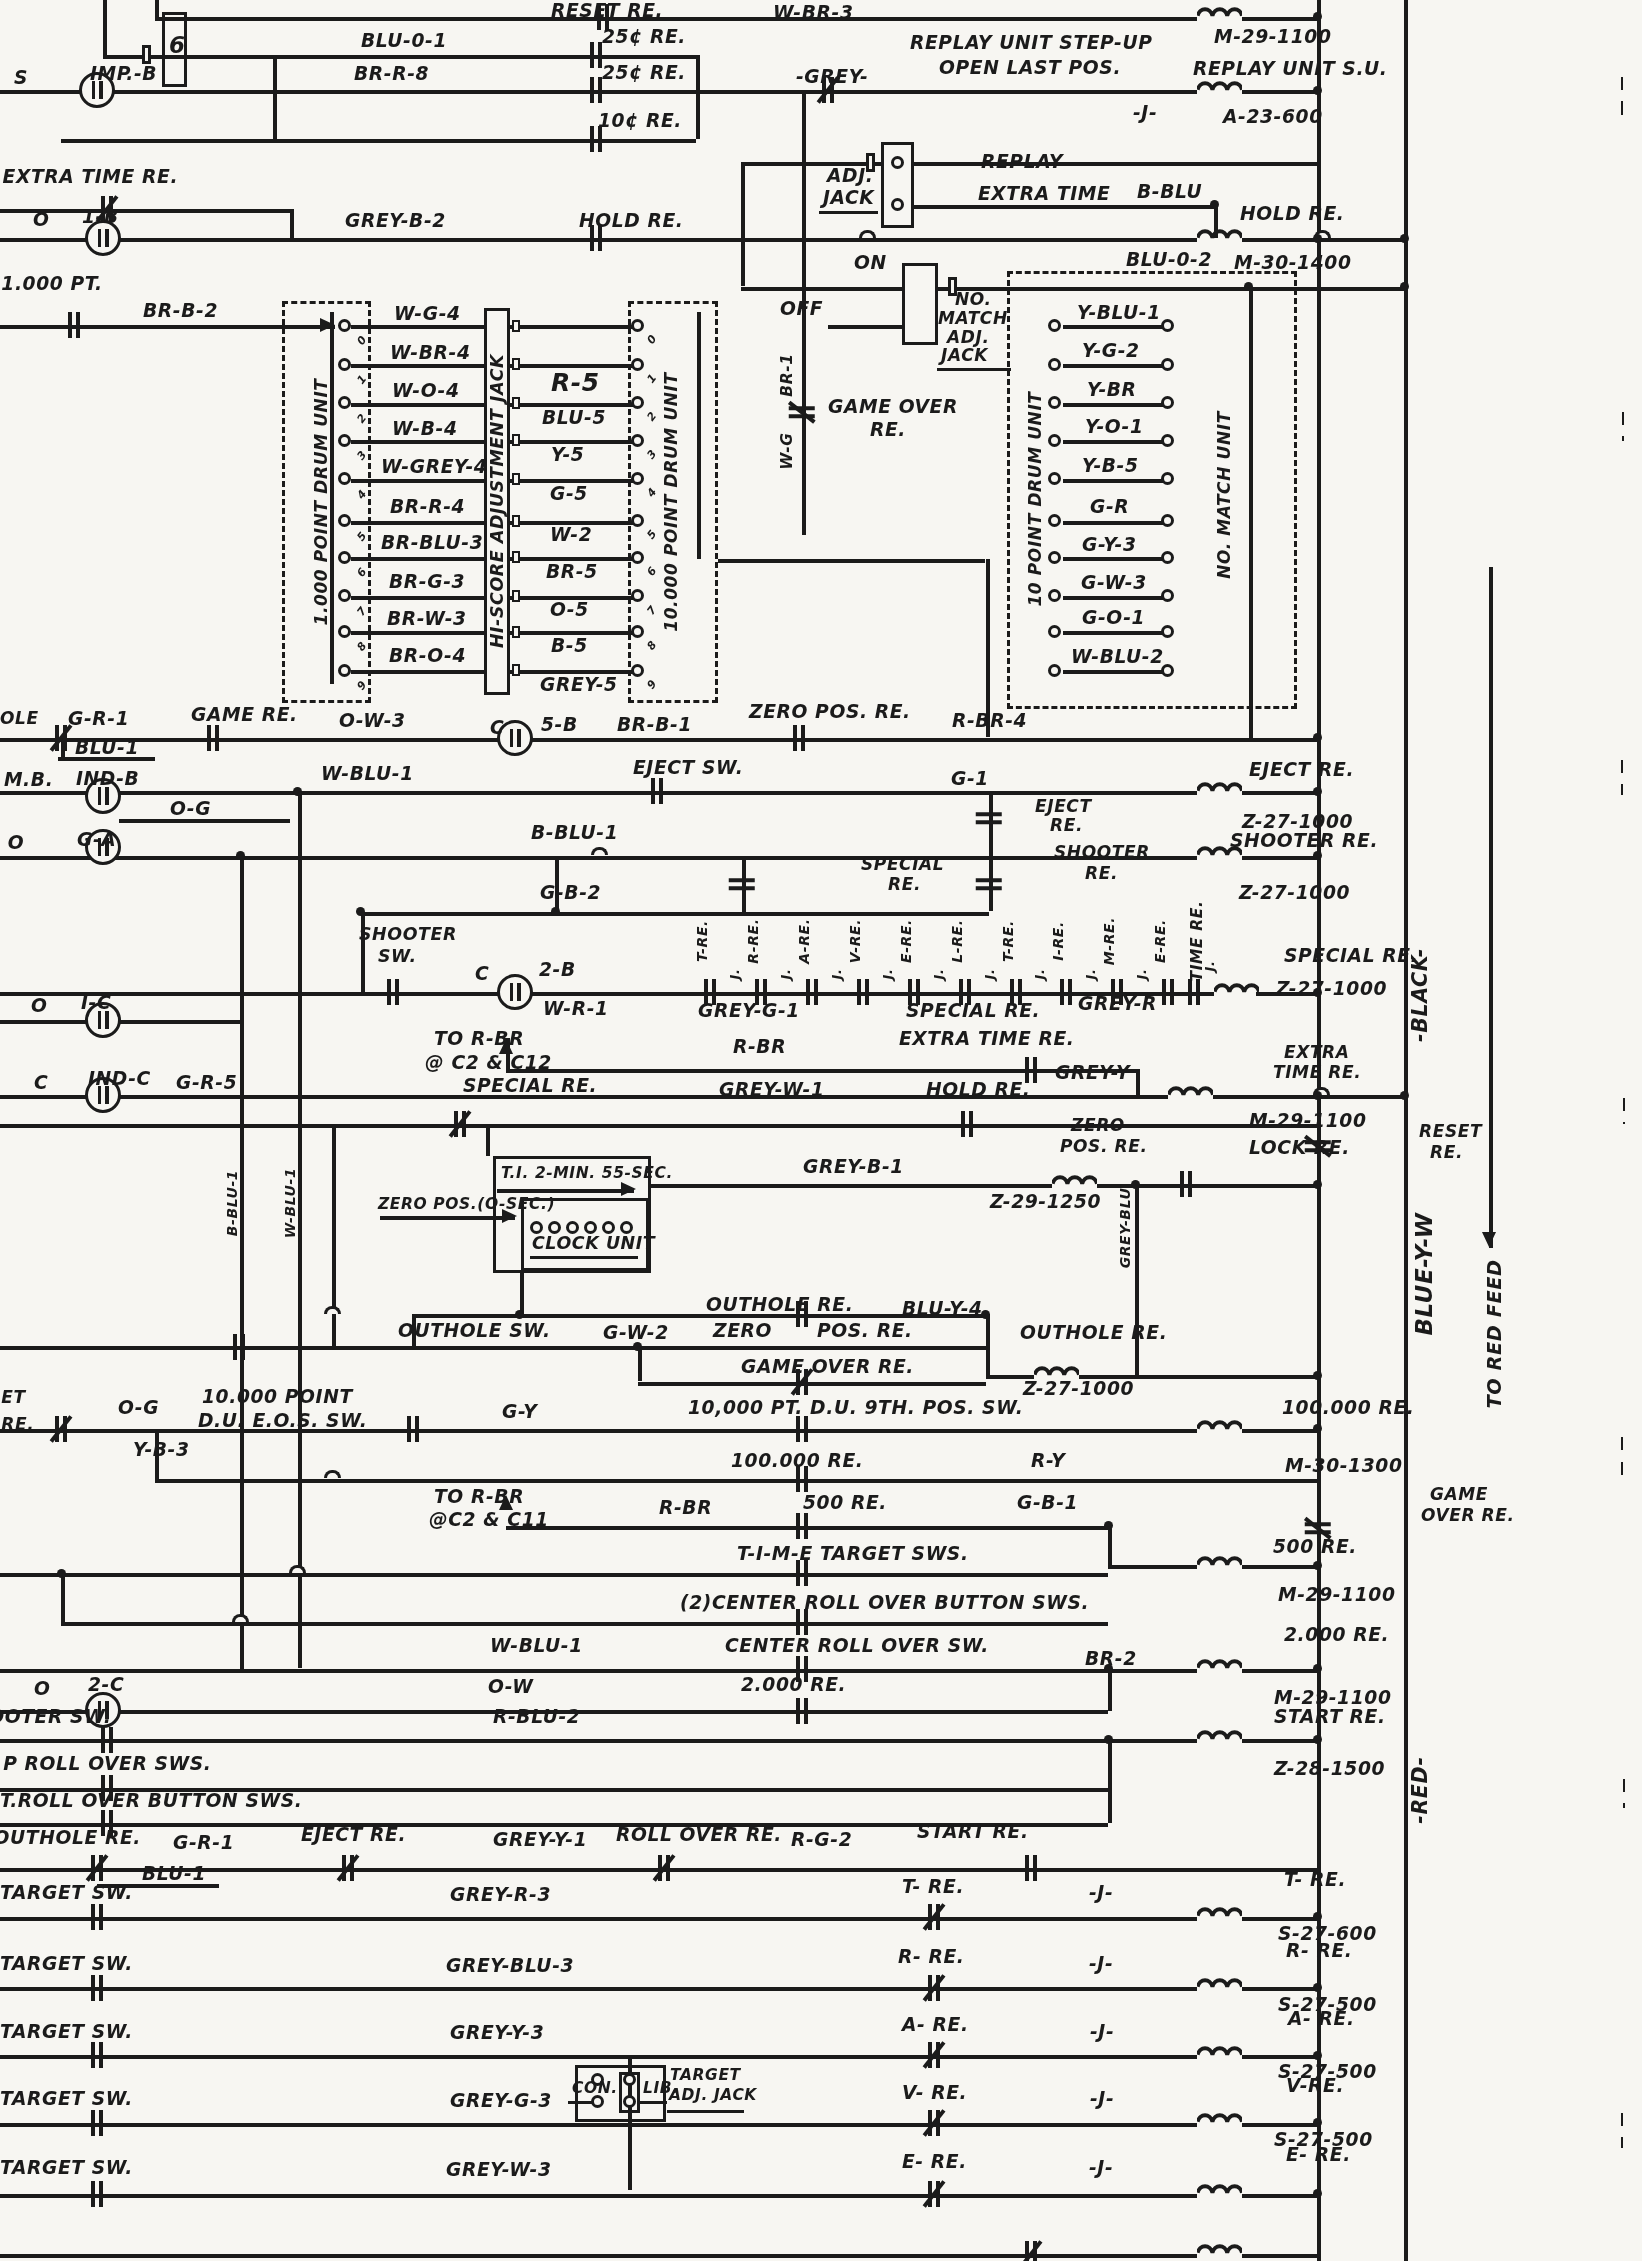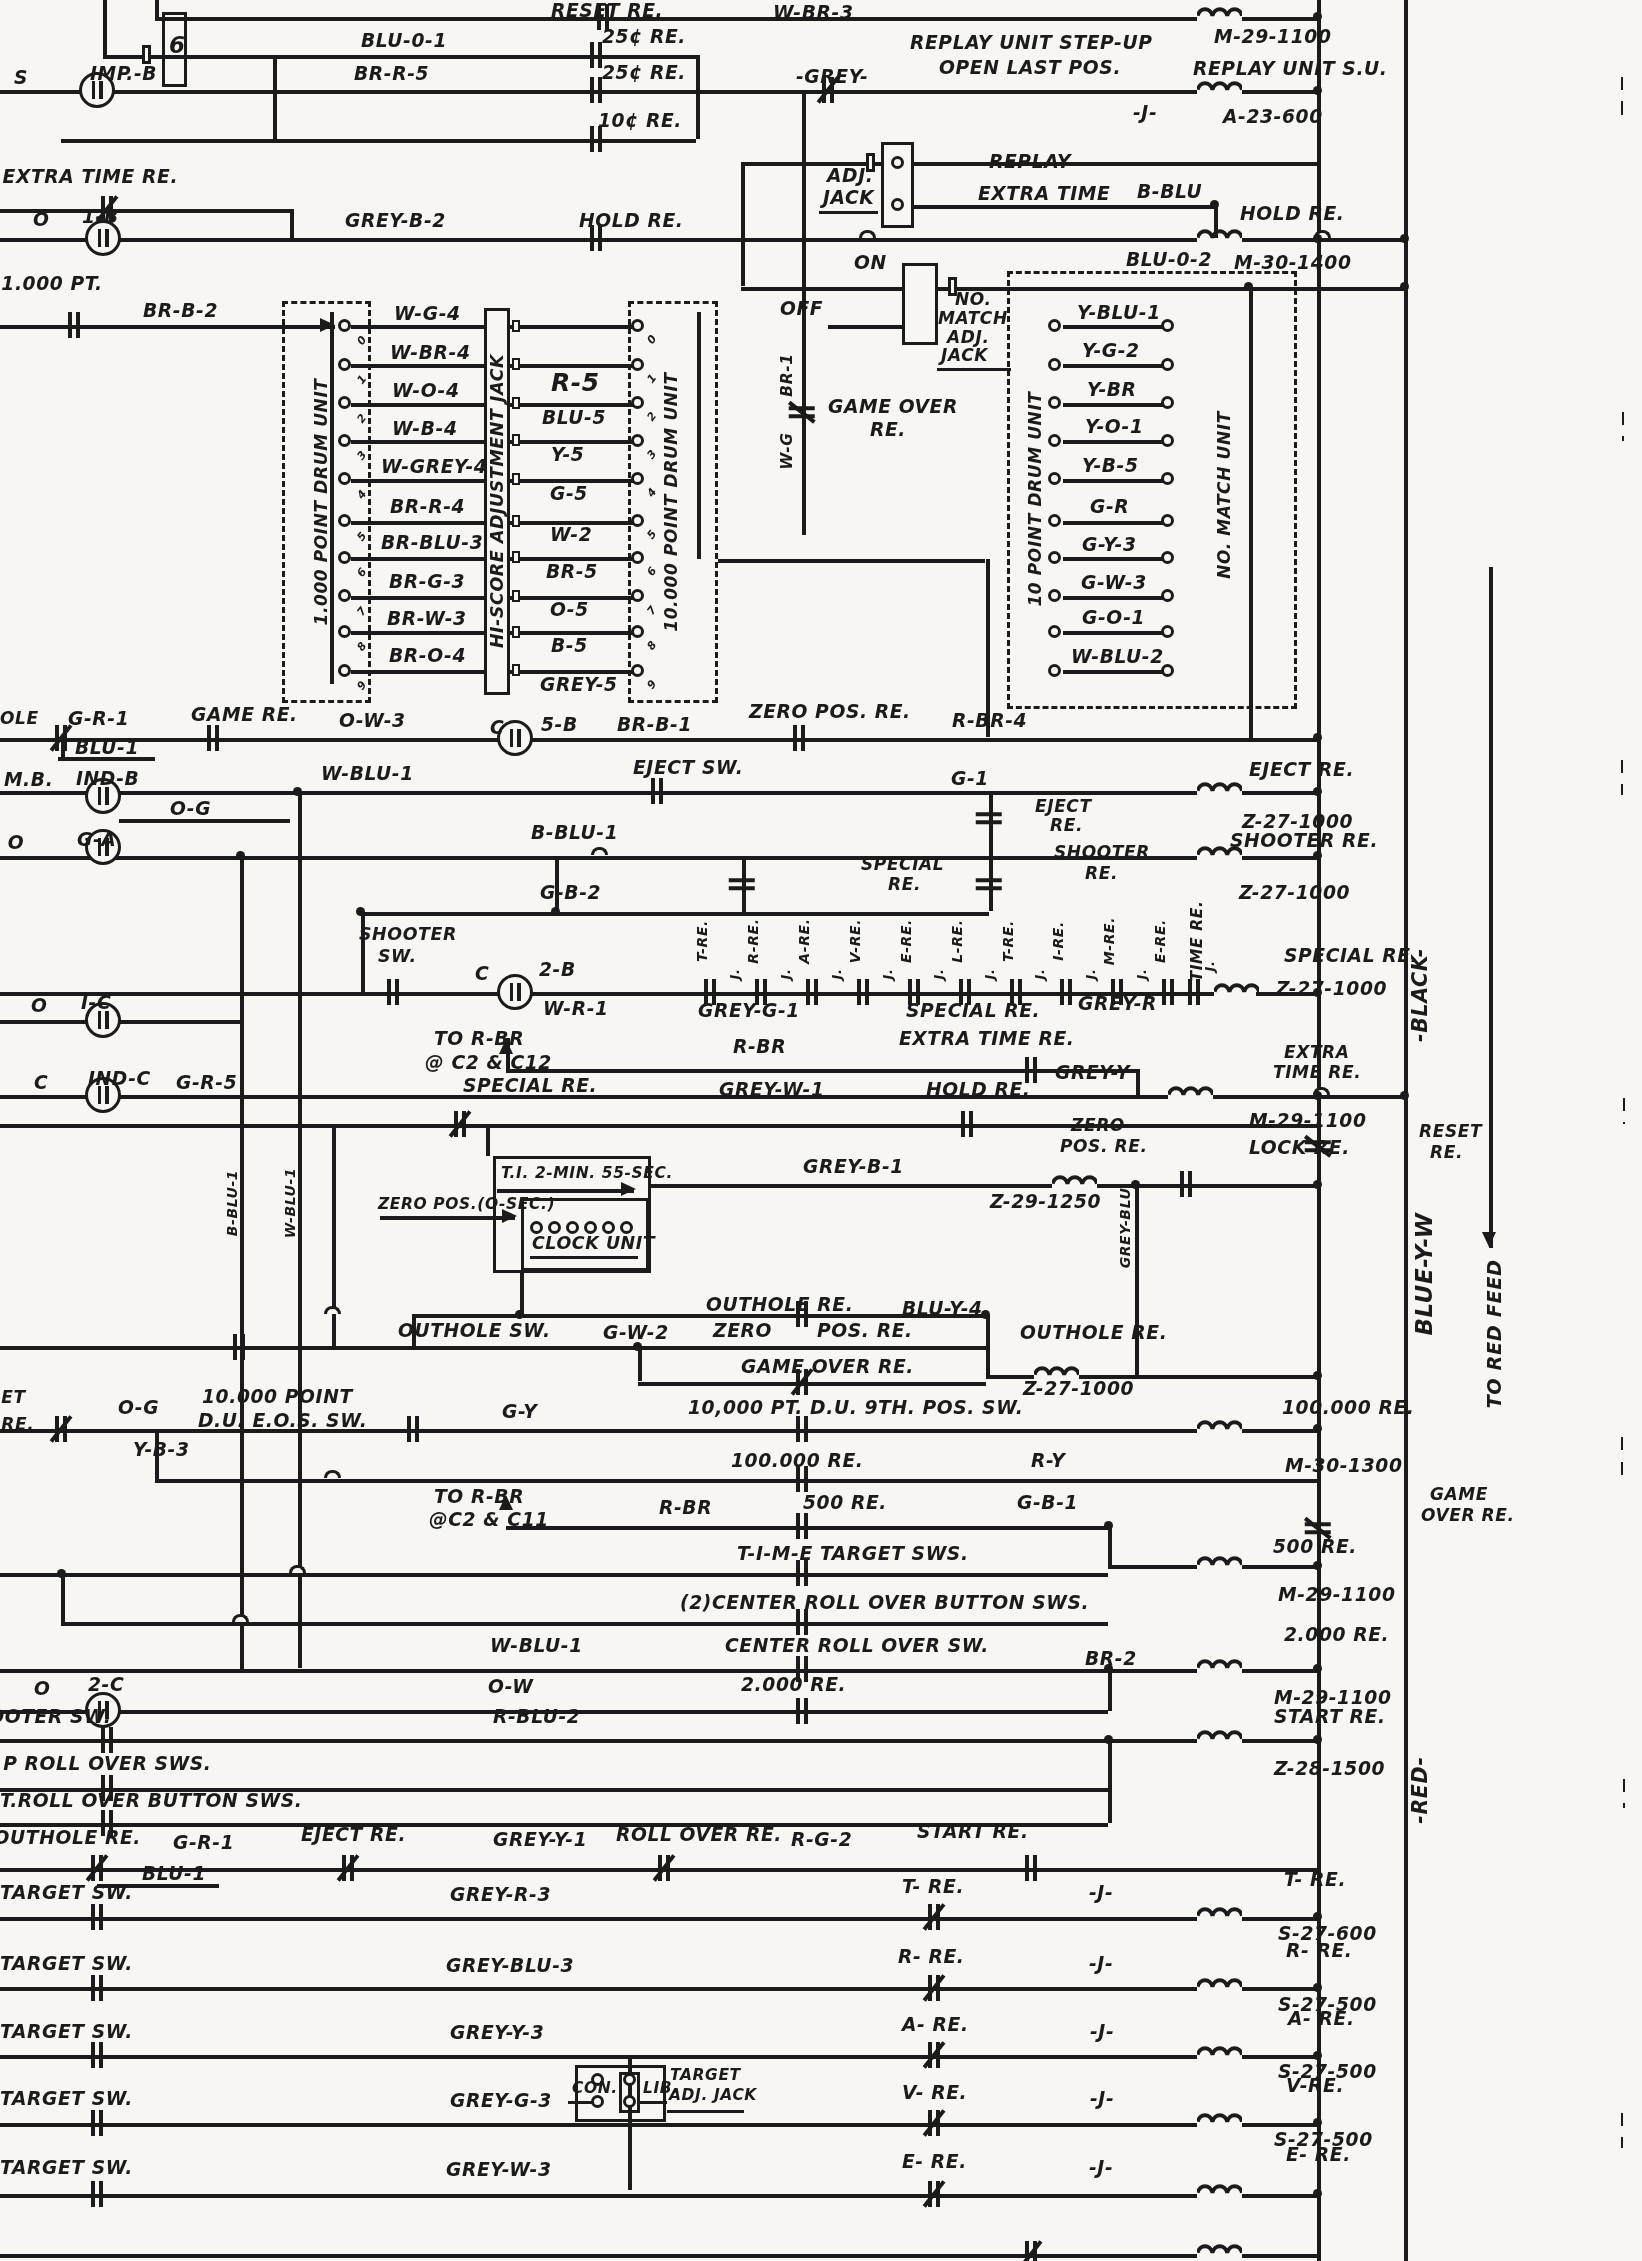--- a/index.html
+++ b/index.html
@@ -508,27 +508,27 @@
     <div class="lb" style="font-size: 18.7px; left: 773px; top: 3.2px;">W-BR-3</div>
     <div class="lb" style="font-size: 18.7px; left: 1214px; top: 27px;">M-29-1100</div>
     <div class="lb" style="font-size: 18.7px; left: 361px; top: 31px;">BLU-0-1</div>
     <div class="lb" style="font-size: 18.7px; left: 602px; top: 27px;">25¢ RE.</div>
     <div class="lb" style="font-size: 18.7px; left: 910px; top: 33px;">REPLAY UNIT STEP-UP</div>
     <div class="lb" style="font-size: 18.7px; left: 1193px; top: 59px;">REPLAY UNIT S.U.</div>
     <div class="lb" style="font-size: 23px; left: 169px; top: 33px;">6</div>
     <div class="lb" style="font-size: 18.7px; left: 14px; top: 68px;">S</div>
     <div class="lb" style="font-size: 18.7px; left: 90px; top: 64px;">IMP.-B</div>
     <div class="lb" style="font-size: 18.7px; left: 939px; top: 58px;">OPEN LAST POS.</div>
-    <div class="lb" style="font-size: 18.7px; left: 354px; top: 64px;">BR-R-5</div>
+    <div class="lb" style="font-size: 18.7px; left: 354px; top: 64px;">BR-R-8</div>
     <div class="lb" style="font-size: 18.7px; left: 602px; top: 63px;">25¢ RE.</div>
     <div class="lb" style="font-size: 18.7px; left: 796px; top: 67px;">-GREY-</div>
     <div class="lb" style="font-size: 18.7px; left: 1133px; top: 103px;">-J-</div>
     <div class="lb" style="font-size: 18.7px; left: 1223px; top: 107px;">A-23-600</div>
     <div class="lb" style="font-size: 18.7px; left: 598px; top: 111px;">10¢ RE.</div>
-    <div class="lb" style="font-size: 18.7px; left: 981px; top: 152px; margin-left: 8px;">REPLAY</div>
+    <div class="lb" style="font-size: 18.7px; left: 981px; top: 152px;">REPLAY</div>
     <div class="lb" style="font-size: 18.7px; left: 827px; top: 166px;">ADJ.</div>
     <div class="lb" style="font-size: 18.7px; left: 823px; top: 188px;">JACK</div>
     <div class="lb" style="font-size: 18.7px; left: 978px; top: 184px;">EXTRA TIME</div>
     <div class="lb" style="font-size: 18.7px; left: 1137px; top: 182px;">B-BLU</div>
     <div class="lb" style="font-size: 18.7px; left: 1240px; top: 204px;">HOLD RE.</div>
     <div class="lb" style="font-size: 18.7px; left: 1234px; top: 253px;">M-30-1400</div>
     <div class="lb" style="font-size: 18.7px; left: 2.6px; top: 167px;">EXTRA TIME RE.</div>
     <div class="lb" style="font-size: 18.7px; left: 33px; top: 210px;">O</div>
     <div class="lb" style="font-size: 18.7px; left: 82px; top: 207px;">1-B</div>
     <div class="lb" style="font-size: 18.7px; left: 345px; top: 211px;">GREY-B-2</div>

